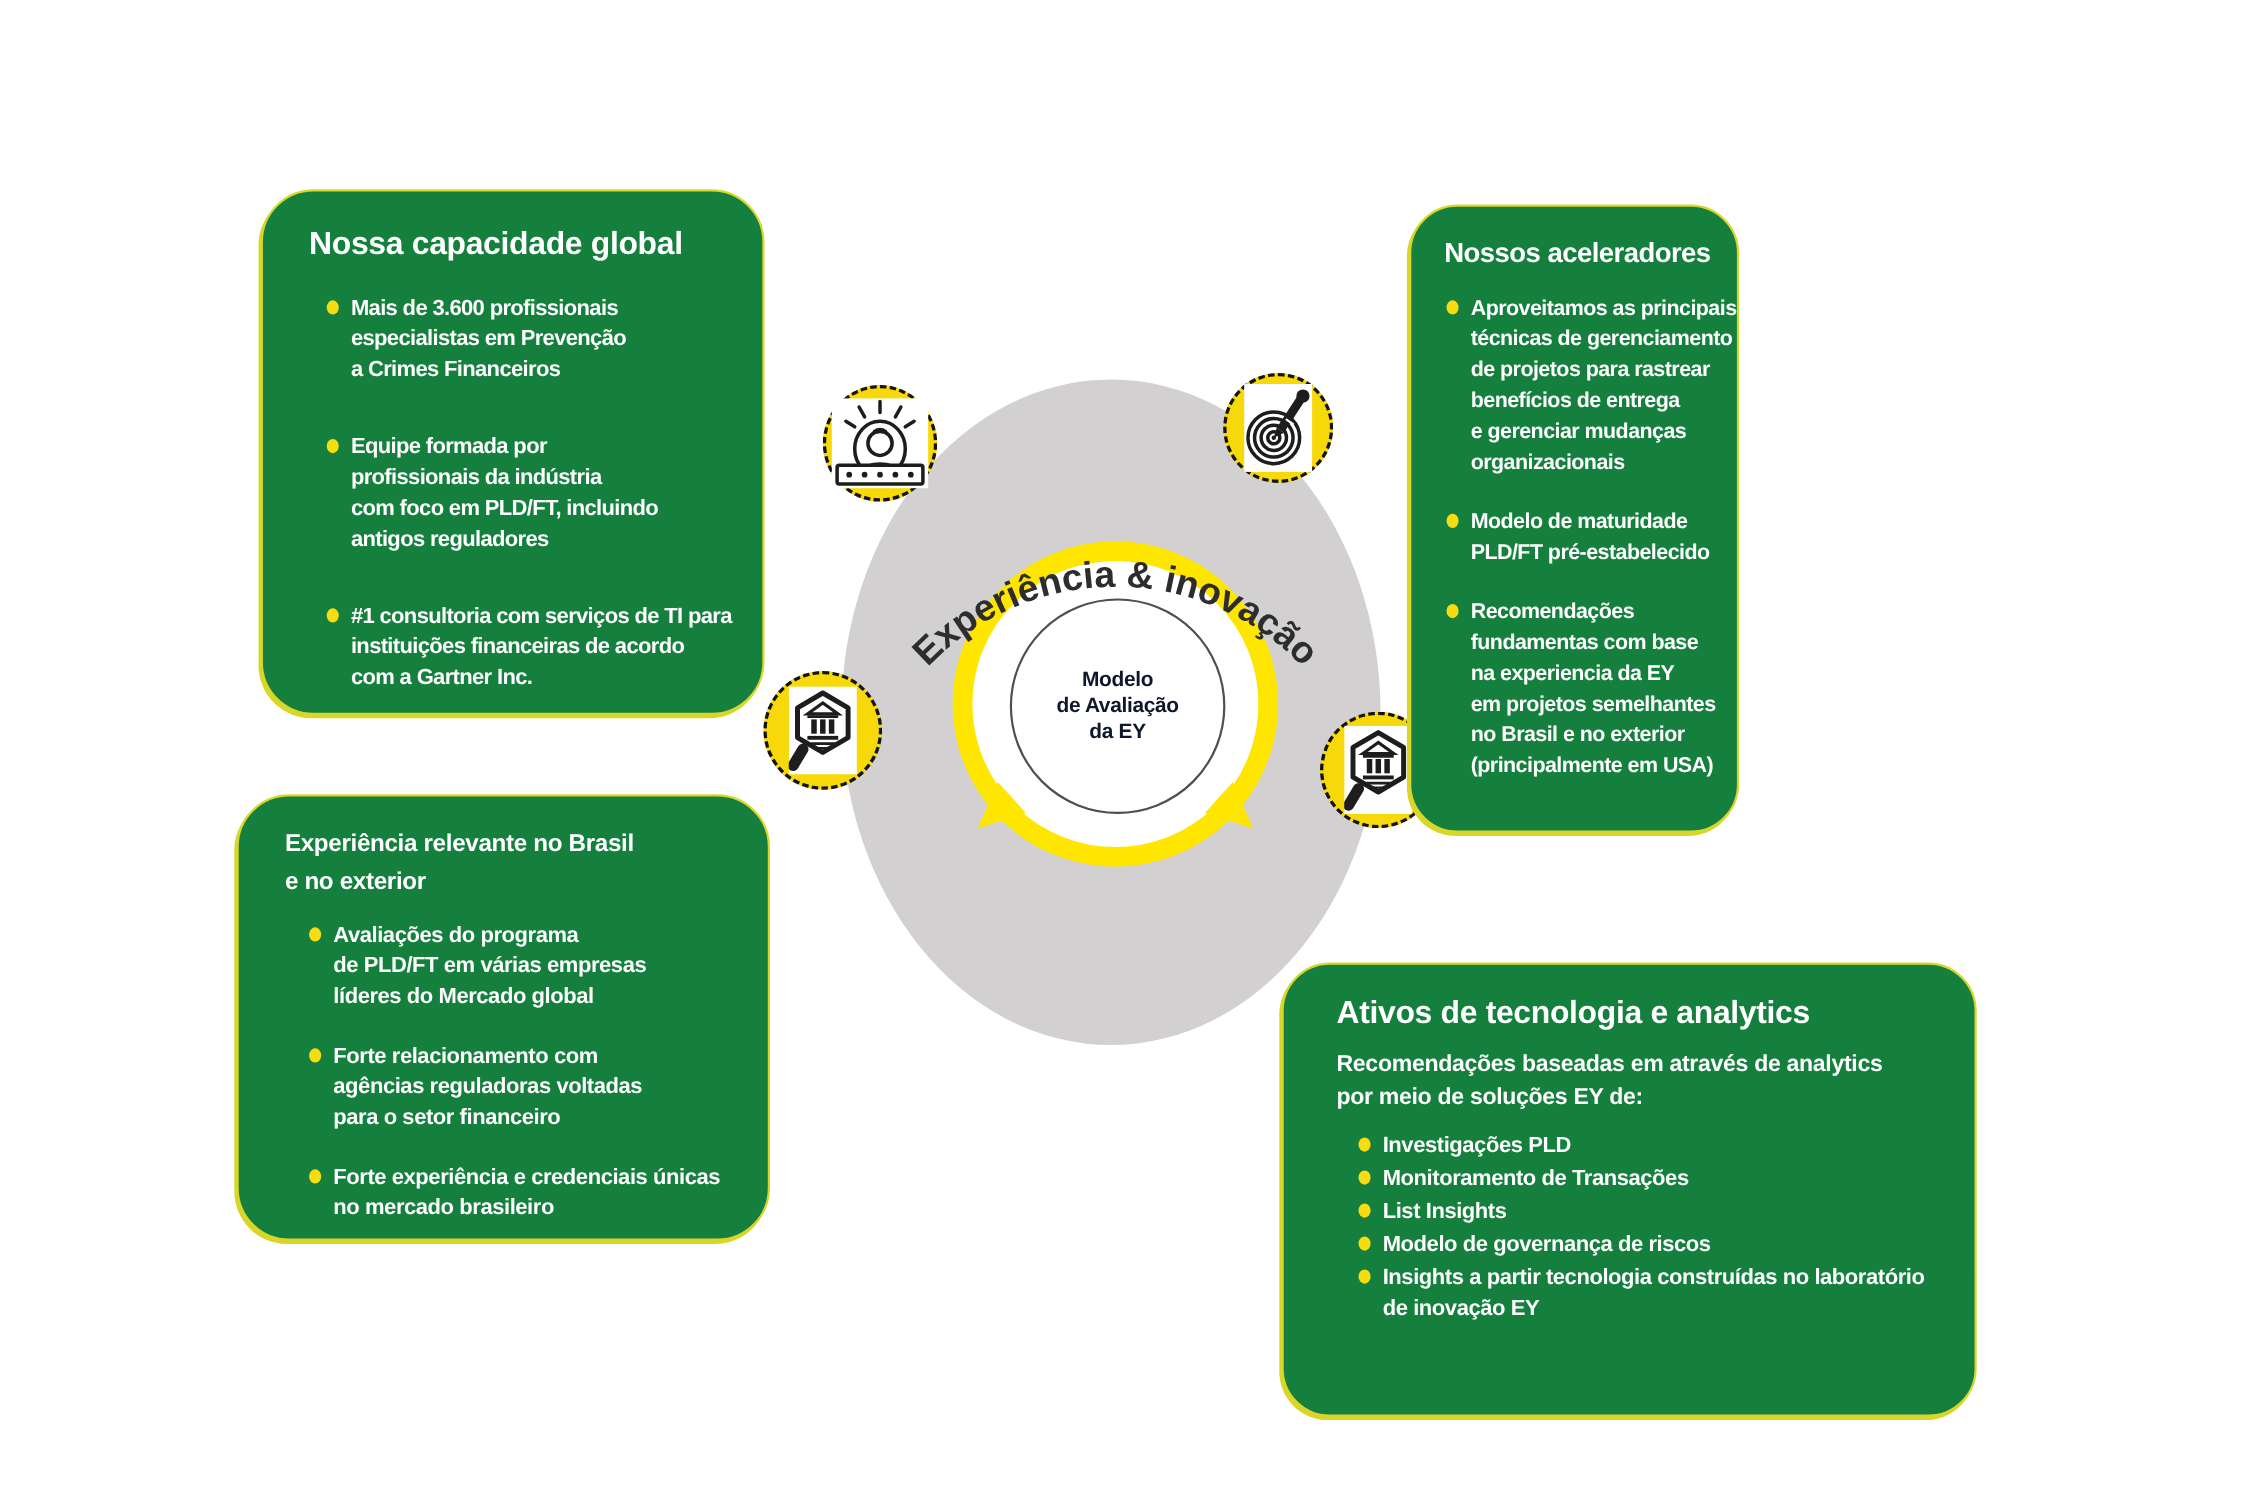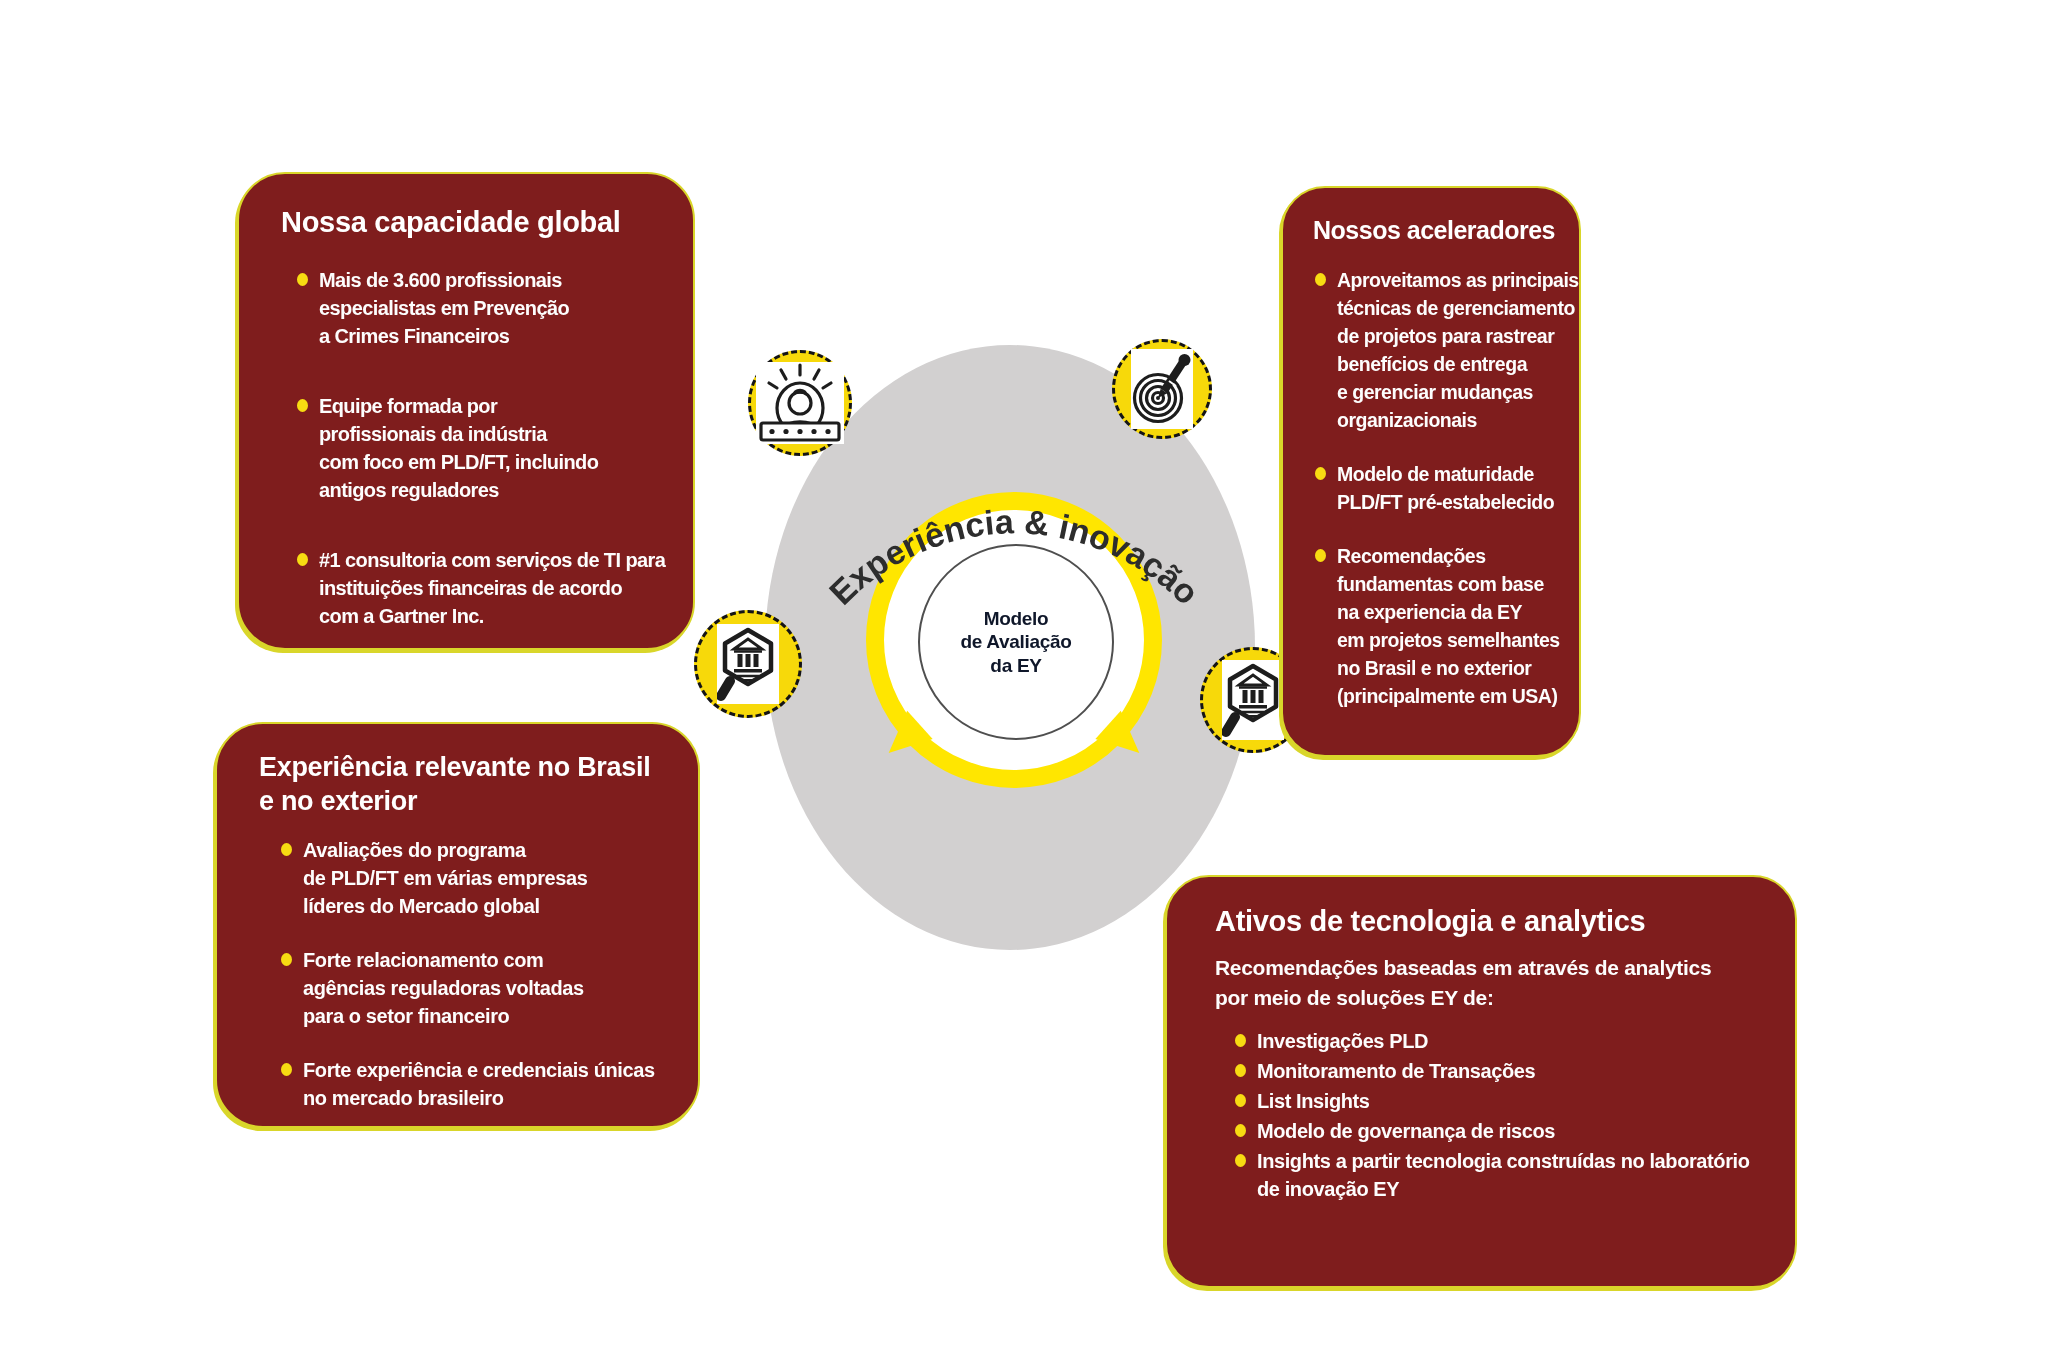--- a/index.html
+++ b/index.html
@@ -18,29 +18,29 @@
   .arc-svg{position:absolute;left:734px;top:360px;}
   .arc-svg text{font-family:"Liberation Sans",sans-serif;font-size:34px;font-weight:700;fill:#2d2d2d;}
   
   .icon-circle{position:absolute;border-radius:50%;background:#f7d90a;border:3px dashed #141414;
                display:flex;align-items:center;justify-content:center;box-sizing:border-box;}
   .ic-expert{left:748px;top:350px;width:104px;height:106px;}
   .ic-target{left:1112px;top:339px;width:100px;height:100px;}
   .ic-bank-left{left:694px;top:610px;width:108px;height:108px;}
   .ic-bank-right{left:1200px;top:647px;width:106px;height:106px;}
   
-  .card{position:absolute;background:#7f1d1d;border:2px solid #d9d62a;box-shadow:-2px 3px 0 #d9d62a;
+  .card{position:absolute;background:#15803d;border:2px solid #d9d62a;box-shadow:-2px 3px 0 #d9d62a;
         color:#fff;box-sizing:border-box;}
   .card-1{left:237px;top:172px;width:458px;height:478px;border-radius:48px;padding:30px 32px 20px 42px;}
   .card-2{left:215px;top:722px;width:485px;height:406px;border-radius:48px;padding:26px 30px 20px 42px;}
   .card-3{left:1281px;top:186px;width:300px;height:571px;border-radius:44px;padding:26px 12px 20px 30px;}
   .card-4{left:1165px;top:875px;width:632px;height:413px;border-radius:44px;padding:26px 24px 20px 48px;}
   .card-title{font-weight:700;color:#fff;letter-spacing:-0.3px;white-space:pre-line;}
   .card-1 .card-title{font-size:29px;line-height:36px;margin-bottom:26px;}
-  .card-2 .card-title{font-size:27px;line-height:34px;margin-bottom:18px;}
+  .card-2 .card-title{font-size:22px;line-height:34px;margin-bottom:18px;}
   .card-3 .card-title{font-size:25px;line-height:32px;margin-bottom:20px;letter-spacing:-0.5px;}
   .card-4 .card-title{font-size:29px;line-height:36px;margin-bottom:14px;}
   .bullet{display:flex;align-items:flex-start;}
   .card-1 .bullet{margin:0 0 42px 16px;}
   .card-2 .bullet{margin:0 0 26px 22px;}
   .card-3 .bullet{margin:0 0 26px 2px;}
   .card-4 .bullet{margin:0 0 2px 20px;}
   .dot{flex:0 0 auto;width:11px;height:13px;border-radius:50%;background:#f7dc12;margin-right:11px;margin-top:7px;}
   .btext{white-space:pre;font-weight:600;color:#fdfdfd;}
   .card-1 .btext{font-size:20px;line-height:28px;letter-spacing:-0.6px;}

